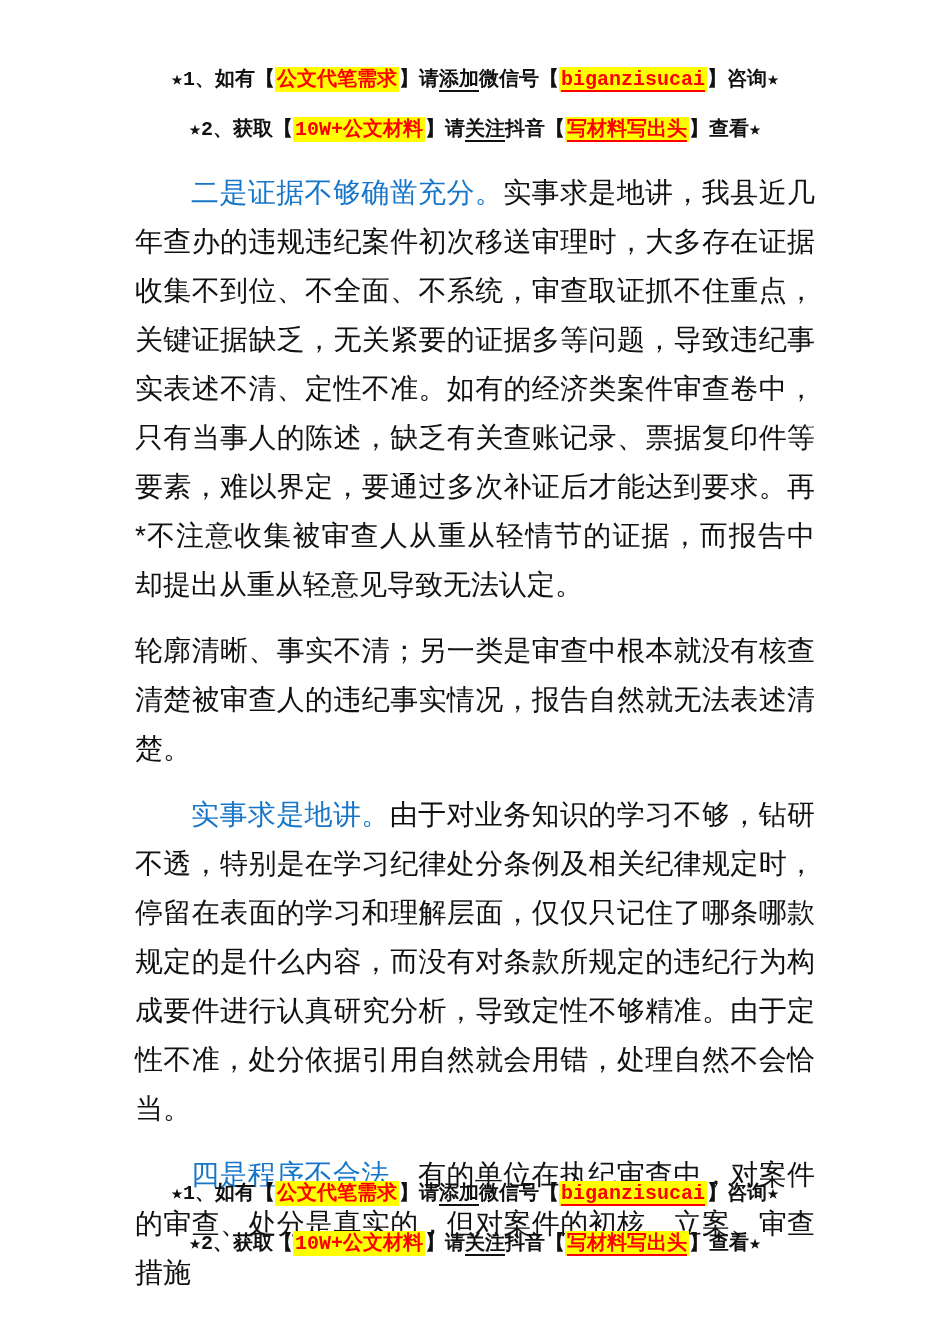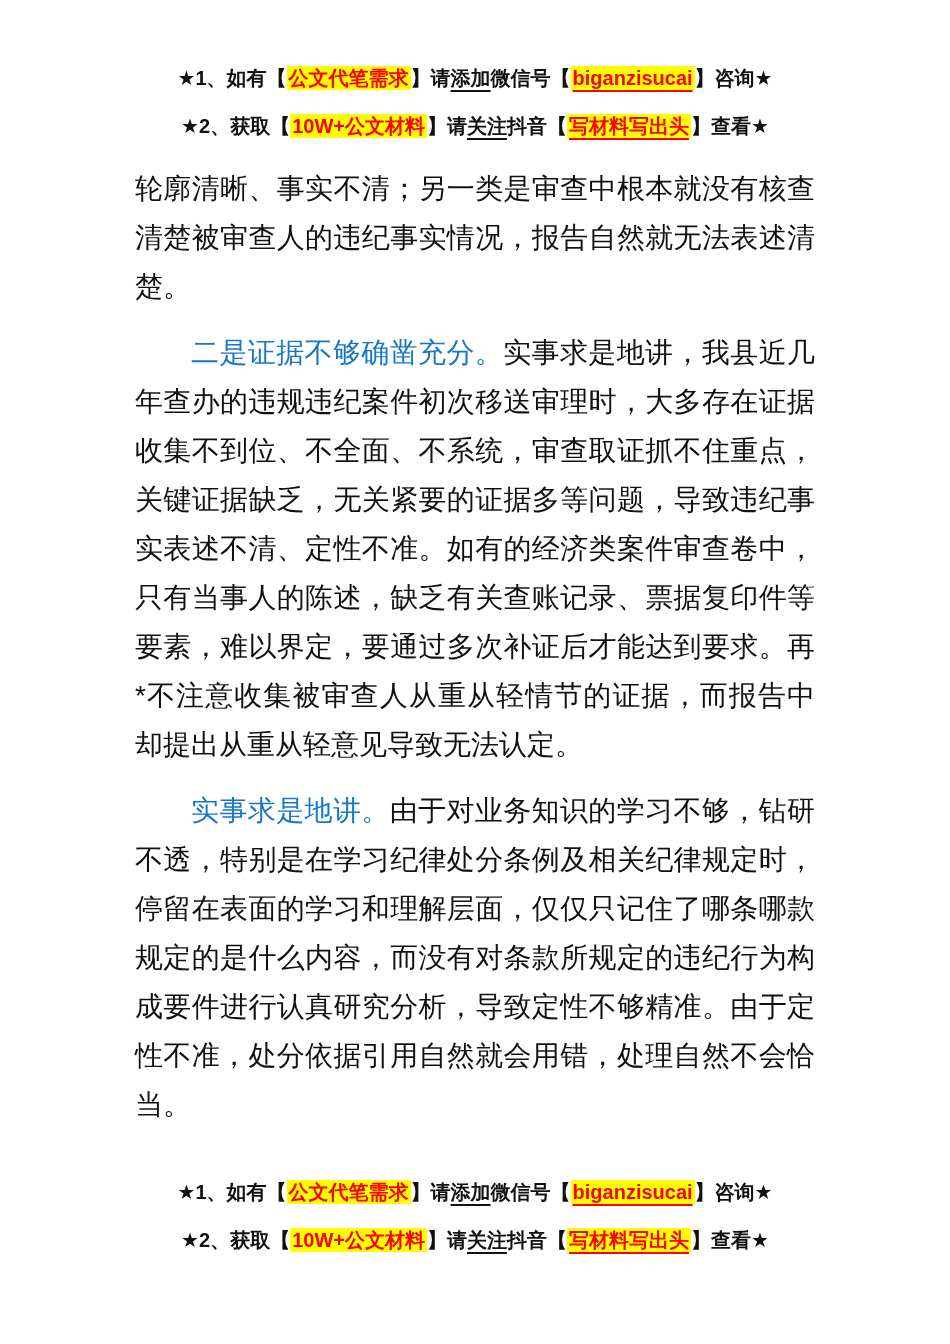--- a/index.html
+++ b/index.html
@@ -10,21 +10,21 @@
     width:950px; height:1344px;
     margin:0 auto;
     background:#ffffff;
     overflow:hidden;
   }
   
   .promo { text-align:center; font-weight:700; color:#111; }
   .promo-line { font-size:20px; line-height:48px; white-space:nowrap; }
   .promo-top { padding-top:54px; }
   .promo-bottom { position:absolute; top:1168px; left:0; right:0; }
-  .seg { color:#111; }
+  .seg { color:#111;font-family:Liberation Mono, monospace; }
   .hl { background:#ffff00; color:#ff0000; padding:1px 2px; }
   .ul { text-decoration:underline; text-underline-offset:5px; text-decoration-thickness:2px;margin-top:40px; }
   
   .content { width:680px; margin:14px auto 0; }
   .para {
     font-size:28px;
     line-height:49px;
     color:#111;
     text-align:justify;
     margin-bottom:17px;
@@ -41,26 +41,27 @@
   <div class="promo promo-top">
     <div class="promo-line">
       <span class="seg">★1、如有【</span><span class="seg hl">公文代笔需求</span><span class="seg">】请</span><span class="seg ul">添加</span><span class="seg">微信号【</span><span class="seg hl ul">biganzisucai</span><span class="seg">】咨询★</span>
     </div>
     <div class="promo-line">
       <span class="seg">★2、获取【</span><span class="seg hl">10W+公文材料</span><span class="seg">】请</span><span class="seg ul">关注</span><span class="seg">抖音【</span><span class="seg hl ul">写材料写出头</span><span class="seg">】查看★</span>
     </div>
   </div>
 
   <div class="content">
+    <p class="para indent"><span class="para-heading">二是证据不够确凿充分。</span><span>实事求是地讲，我县近几年查办的违规违纪案件初次移送审理时，大多存在证据收集不到位、不全面、不系统，审查取证抓不住重点，关键证据缺乏，无关紧要的证据多等问题，导致违纪事实表述不清、定性不准。如有的经济类案件审查卷中，只有当事人的陈述，缺乏有关查账记录、票据复印件等要素，难以界定，要通过多次补证后才能达到要求。再*不注意收集被审查人从重从轻情节的证据，而报告中却提出从重从轻意见导致无法认定。</span></p>
+
     <p class="para"><span>轮廓清晰、事实不清；另一类是审查中根本就没有核查清楚被审查人的违纪事实情况，报告自然就无法表述清楚。</span></p>
-
-    <p class="para indent"><span class="para-heading">二是证据不够确凿充分。</span><span>实事求是地讲，我县近几年查办的违规违纪案件初次移送审理时，大多存在证据收集不到位、不全面、不系统，审查取证抓不住重点，关键证据缺乏，无关紧要的证据多等问题，导致违纪事实表述不清、定性不准。如有的经济类案件审查卷中，只有当事人的陈述，缺乏有关查账记录、票据复印件等要素，难以界定，要通过多次补证后才能达到要求。再*不注意收集被审查人从重从轻情节的证据，而报告中却提出从重从轻意见导致无法认定。</span></p>
 
     <p class="para indent"><span class="para-heading">实事求是地讲。</span><span>由于对业务知识的学习不够，钻研不透，特别是在学习纪律处分条例及相关纪律规定时，停留在表面的学习和理解层面，仅仅只记住了哪条哪款规定的是什么内容，而没有对条款所规定的违纪行为构成要件进行认真研究分析，导致定性不够精准。由于定性不准，处分依据引用自然就会用错，处理自然不会恰当。</span></p>
 
+    <p class="para indent"><span class="para-heading">四是程序不合法。</span><span>有的单位在执纪审查中，对案件的审查、处分是真实的，但对案件的初核、立案、审查措施</span></p>
   </div>
 
   <div class="promo promo-bottom">
     <div class="promo-line">
       <span class="seg">★1、如有【</span><span class="seg hl">公文代笔需求</span><span class="seg">】请</span><span class="seg ul">添加</span><span class="seg">微信号【</span><span class="seg hl ul">biganzisucai</span><span class="seg">】咨询★</span>
     </div>
     <div class="promo-line">
       <span class="seg">★2、获取【</span><span class="seg hl">10W+公文材料</span><span class="seg">】请</span><span class="seg ul">关注</span><span class="seg">抖音【</span><span class="seg hl ul">写材料写出头</span><span class="seg">】查看★</span>
     </div>
   </div>

